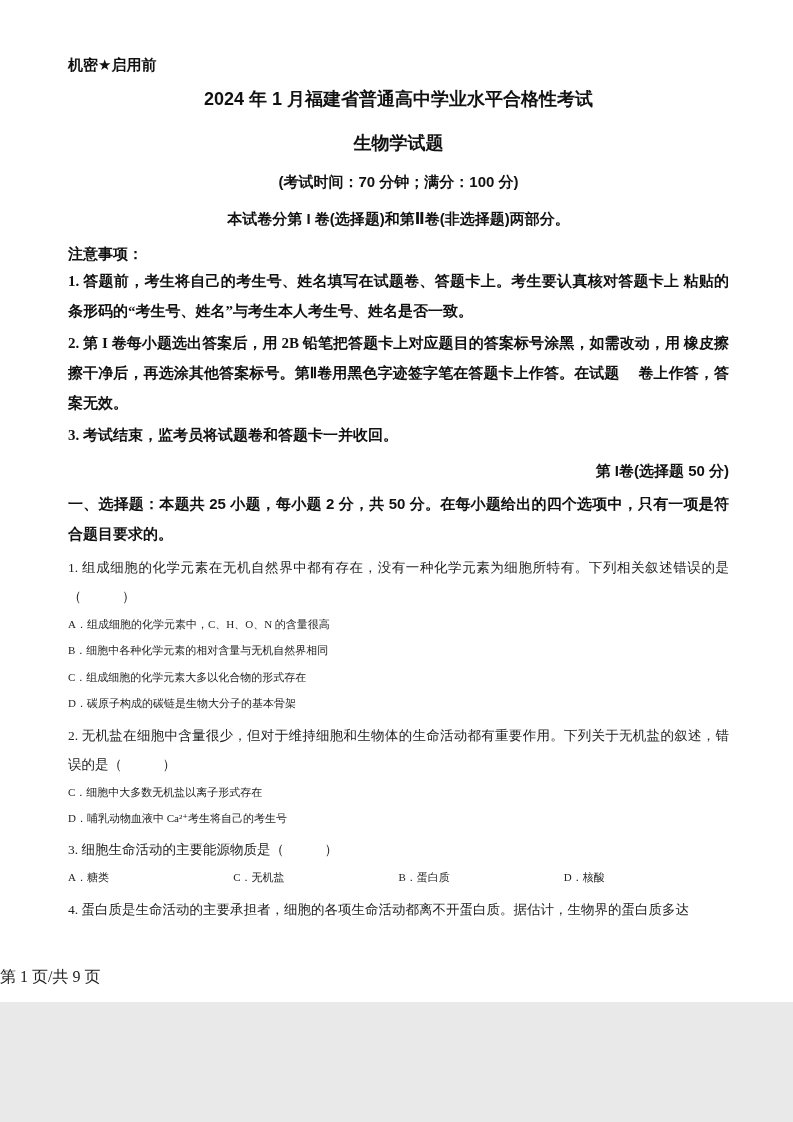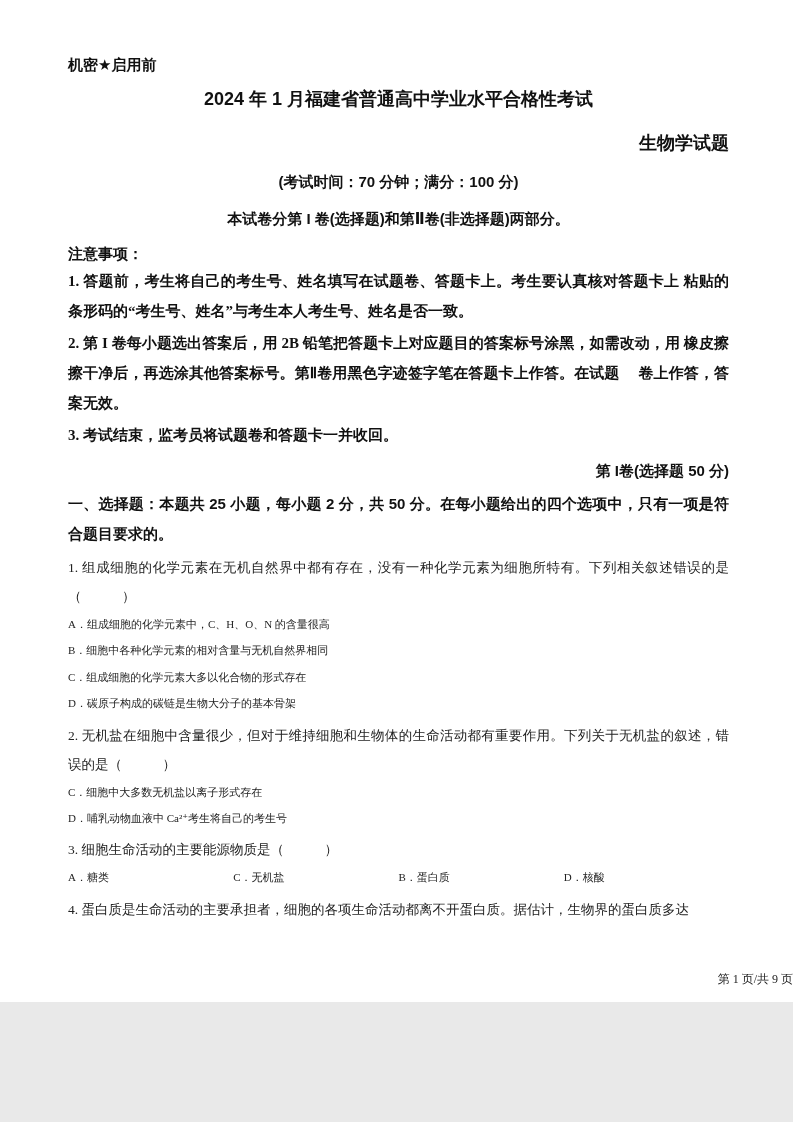--- a/index.html
+++ b/index.html
@@ -21,21 +21,21 @@
     font-size:15px;
     margin-bottom:2px;
   }
   .title-main {
     text-align:center;
     font-size:18px;
     font-weight:bold;
     margin:12px 0 0 0;
   }
   .title-sub {
-    text-align:right;
+    text-align:center;
     font-size:18px;
     font-weight:bold;
     margin:20px 0 0 0;
   }
   .center-bold {
     text-align:center;
     font-size:15px;
     font-weight:bold;
     margin-top:18px;
   }
@@ -84,22 +84,22 @@
     font-size:13.5px;
     line-height:2.4;
     color:#222222;
   }
   .options-row span { width:25%; }
   .footer {
     position:absolute;
     bottom:14px;
     left:0;
     right:0;
-    text-align:right;
-    font-size:12px;
+    text-align:left;
+    font-size:16px;
     color:#222222;
   }
 </style>
 </head>
 <body>
 
 <div class="page">
 
   <div class="classification sans">机密★启用前</div>
 

